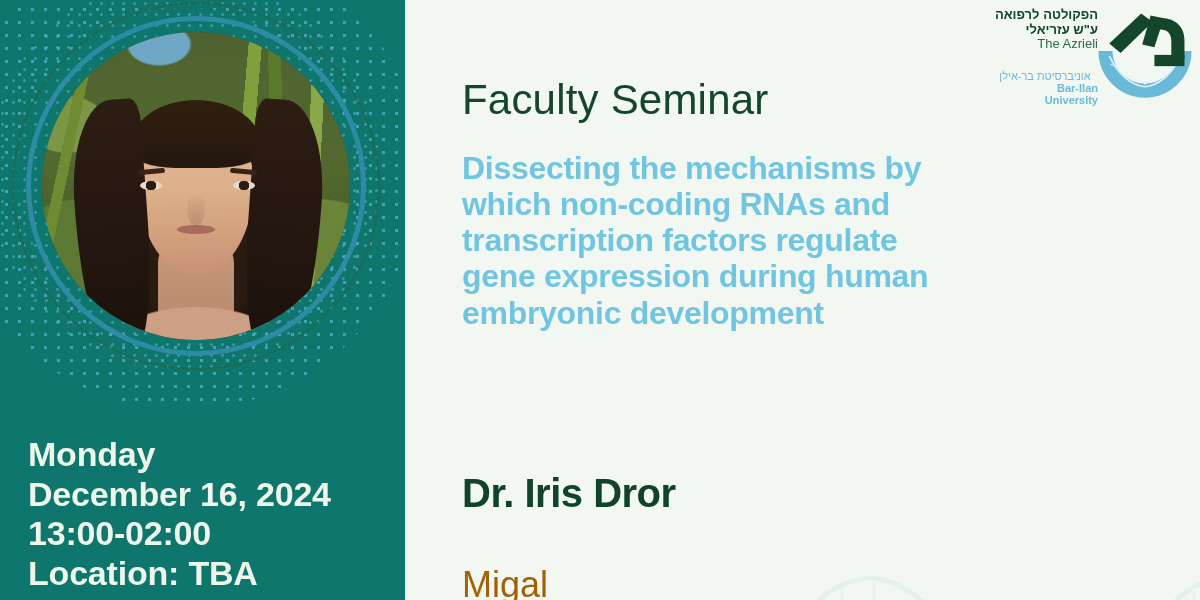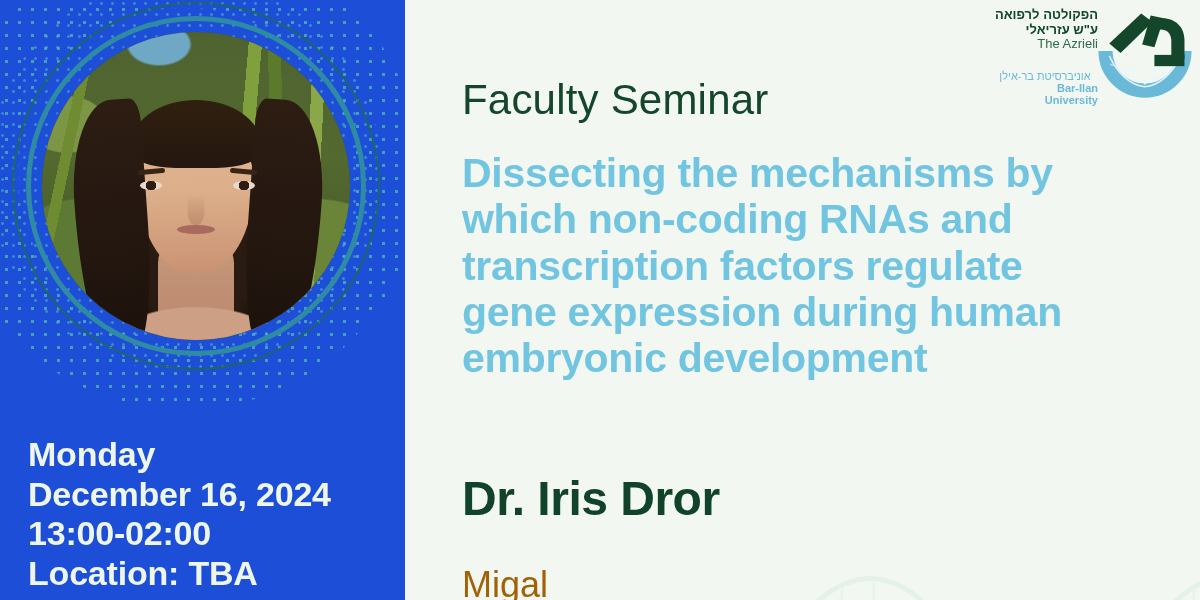--- a/index.html
+++ b/index.html
@@ -10,21 +10,21 @@
     -webkit-font-smoothing:antialiased;
   }
   #poster{
     position:relative;width:1200px;height:600px;overflow:hidden;
     background:#f2f8f1;
   }
 
   
   #left-panel{
     position:absolute;left:0;top:0;width:405px;height:600px;
-    background:#1d4ed8;overflow:hidden;
+    background:#0f766e;overflow:hidden;
   }
   
   .dots-arc{
     position:absolute;border-radius:50%;
     background:
       radial-gradient(circle at center, #4aa3b8 1.6px, transparent 1.8px);
     background-size:13px 13px;
     -webkit-mask-image:radial-gradient(circle at 50% 50%, transparent 0 49.5%, #000 50.5% 100%);
             mask-image:radial-gradient(circle at 50% 50%, transparent 0 49.5%, #000 50.5% 100%);
   }
@@ -153,27 +153,27 @@
   #dna-mark{
     position:absolute;right:-40px;bottom:-120px;width:470px;height:300px;opacity:.28;
   }
 
   #seminar-kicker{
     position:absolute;left:57px;top:30px;
     font-size:42px;font-weight:300;color:#15462c;letter-spacing:.2px;
   }
   #talk-title{
     position:absolute;left:57px;top:104px;width:730px;
-    font-size:41px;font-weight:700;line-height:1.13;color:#72c5e0;
+    font-size:32px;font-weight:700;line-height:1.13;color:#72c5e0;
     letter-spacing:-.3px;
   }
   #talk-title .ln{display:block;white-space:nowrap;}
   #speaker-name{
     position:absolute;left:57px;top:425px;
-    font-size:48px;font-weight:700;color:#11432a;letter-spacing:-.5px;
+    font-size:40px;font-weight:700;color:#11432a;letter-spacing:-.5px;
   }
   #speaker-affil{
     position:absolute;left:57px;top:518px;
     font-size:36px;font-weight:400;color:#a16207;
   }
 
   
   #logo{
     position:absolute;right:8px;top:6px;width:200px;height:104px;
     display:flex;align-items:flex-start;justify-content:flex-end;

